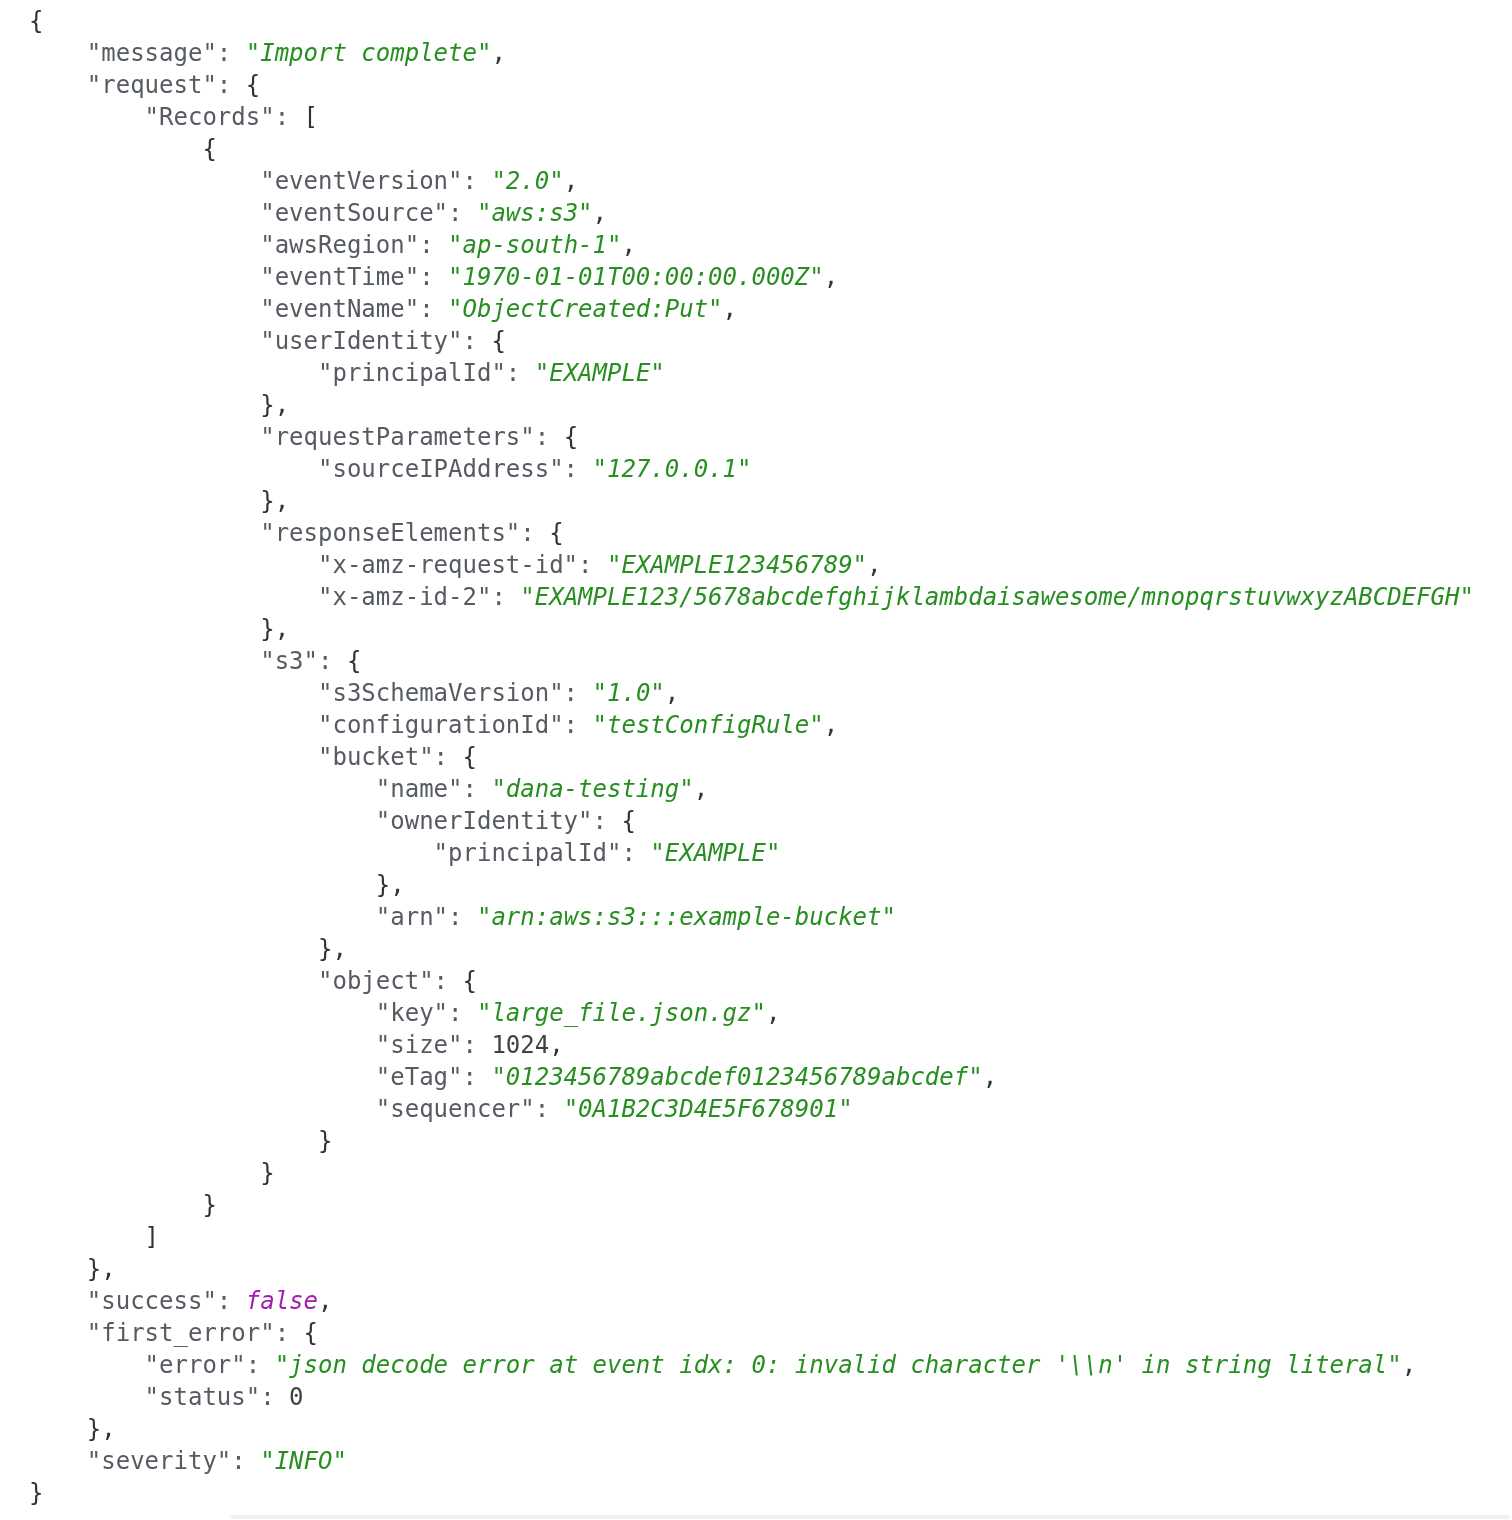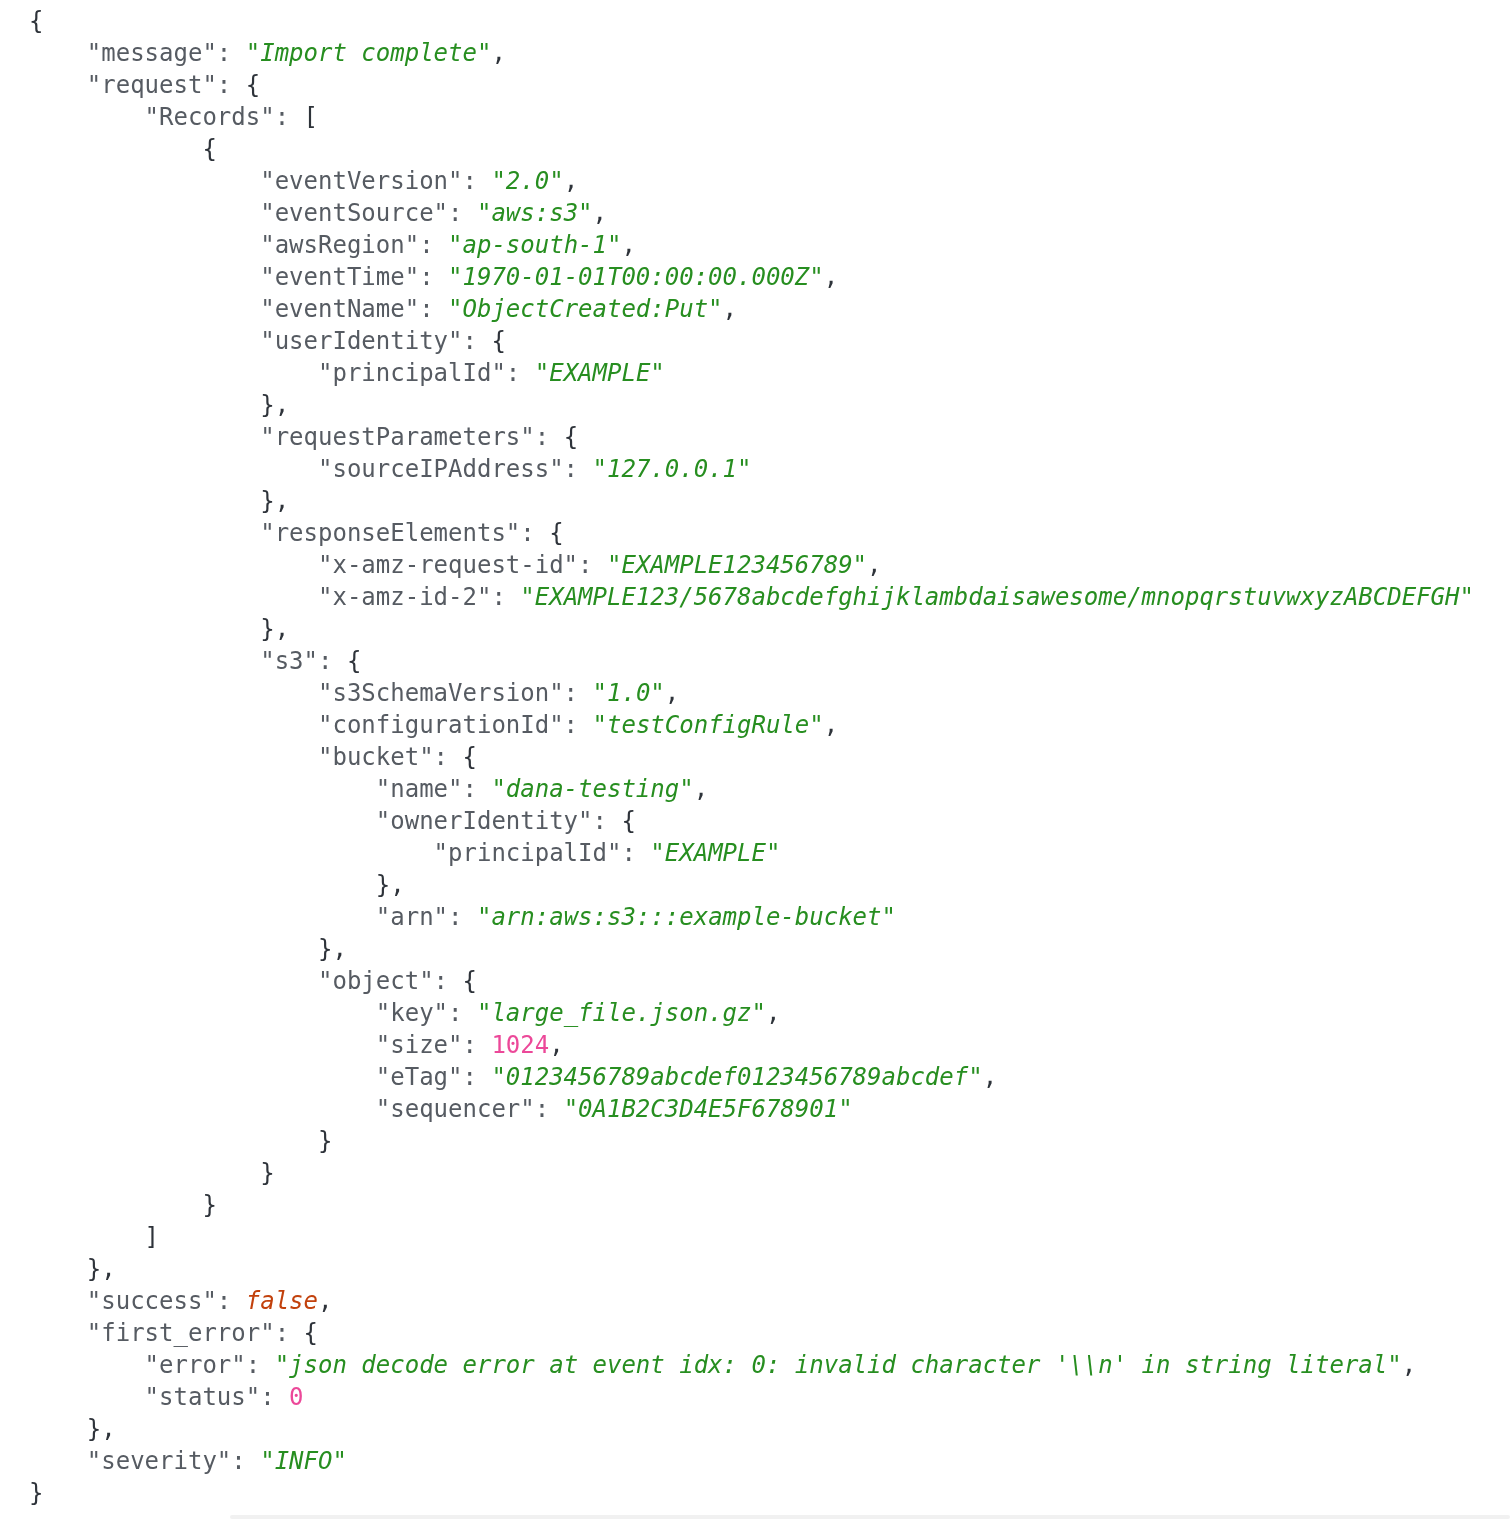--- a/index.html
+++ b/index.html
@@ -11,22 +11,22 @@
     font-family:"DejaVu Sans Mono",monospace;
     font-size:24px;
     line-height:32px;
     white-space:pre;
     overflow:hidden;
   }
   .line{height:32px;}
   .tok-key{color:#565b62;}
   .tok-punct{color:#2e333a;}
   .tok-string{color:#278e20;font-style:italic;}
-  .tok-number{color:#ec4899;}
-  .tok-boolean{color:#c2410c;font-style:italic;}
+  .tok-number{color:#404040;}
+  .tok-boolean{color:#a21caf;font-style:italic;}
   #hscrollbar{
     position:absolute;
     left:230px;right:2px;bottom:1px;
     height:4px;border-radius:2px;
     background:#f1f1f1;
   }
 </style>
 </head>
 <body>
 

